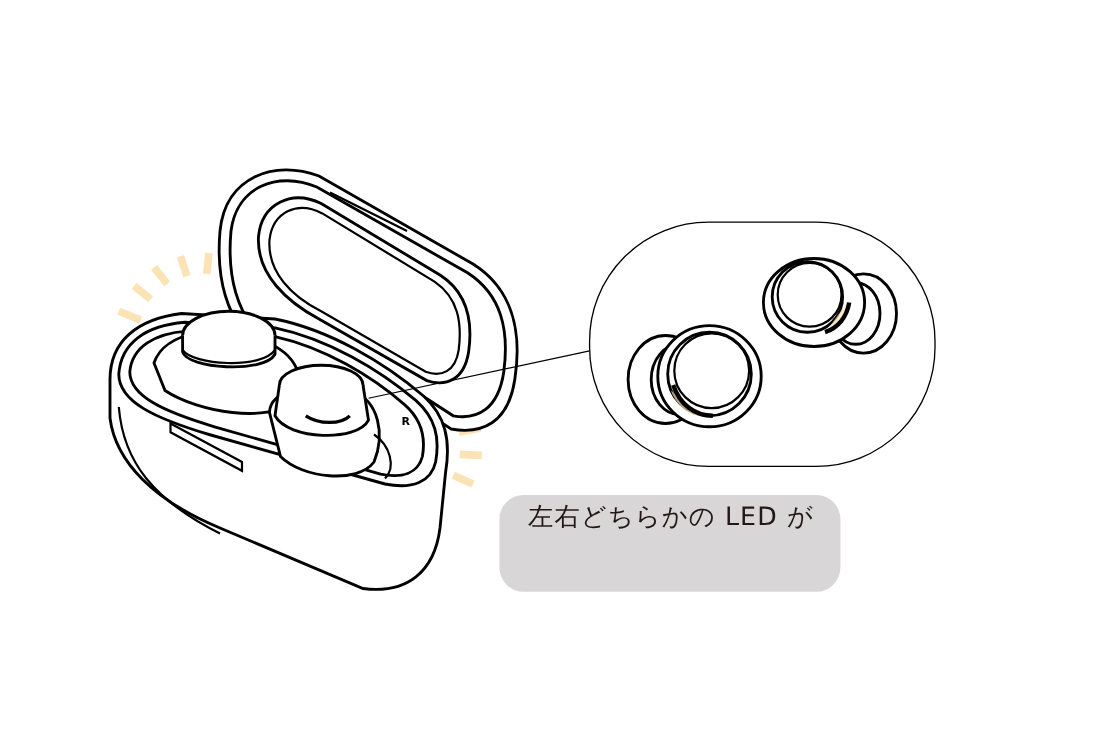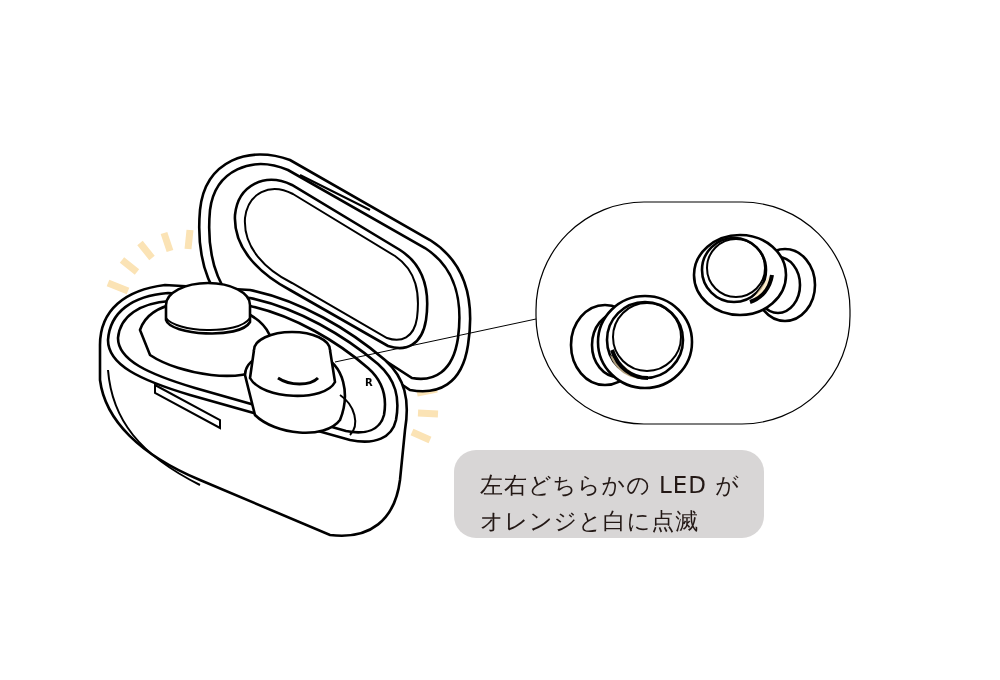--- a/index.html
+++ b/index.html
@@ -1,21 +1,21 @@
 <!DOCTYPE html>
 <html><head>
   <meta charset="utf-8">
   <style>
     html, body { margin: 0; padding: 0; background: #ffffff; }
     body { width: 1000px; height: 680px; position: relative; overflow: hidden; font-family: "DejaVu Sans", sans-serif; }
     .stage { position: absolute; left: 0; top: 0; width: 1000px; height: 680px; }
     .caption {
       position: absolute; left: 454px; top: 450px; width: 310px; height: 88px;
       background: #d8d6d6; border-radius: 22px; box-sizing: border-box;
-      padding: 17px 0 0 26px; color: #231815;
+      padding: 2px 0 0 26px; color: #231815;
       font-family: "DejaVu Sans", sans-serif; font-size: 23px; line-height: 36px; letter-spacing: 1px;
     }
     .caption span { display: block; white-space: nowrap; }
   </style>
 </head>
 <body>
 
 <svg class="stage" viewBox="0 0 1000 680" xmlns="http://www.w3.org/2000/svg">
 
   <g stroke="#fbe3b5" stroke-width="7" stroke-linecap="butt" fill="none">
@@ -89,14 +89,13 @@
       <circle cx="734" cy="270" r="32" fill="#fff"></circle>
       <circle cx="736" cy="268" r="29" stroke-width="2"></circle>
       <path d="M 752 300 C 765 295 772 285 770 275" fill="#fbe3b5" stroke="none" opacity="0.7"></path>
       <path d="M 750 302 C 762 298 770 288 772 275" stroke-width="4"></path>
     </g>
   </g>
 </svg>
 
 <div class="caption">
   <span>左右どちらかの LED が</span>
-  <span>オレンジと白に点滅</span>
 </div>
 
 </body></html>

